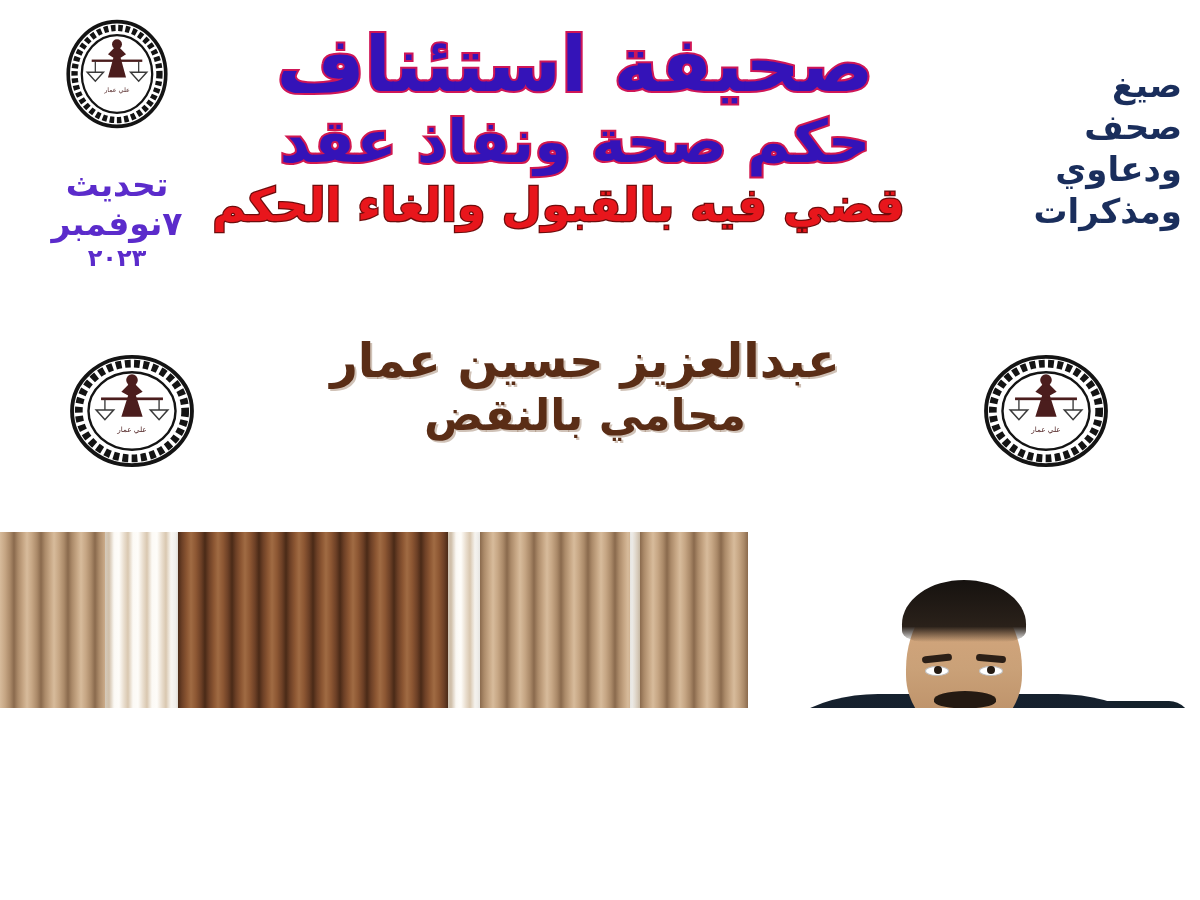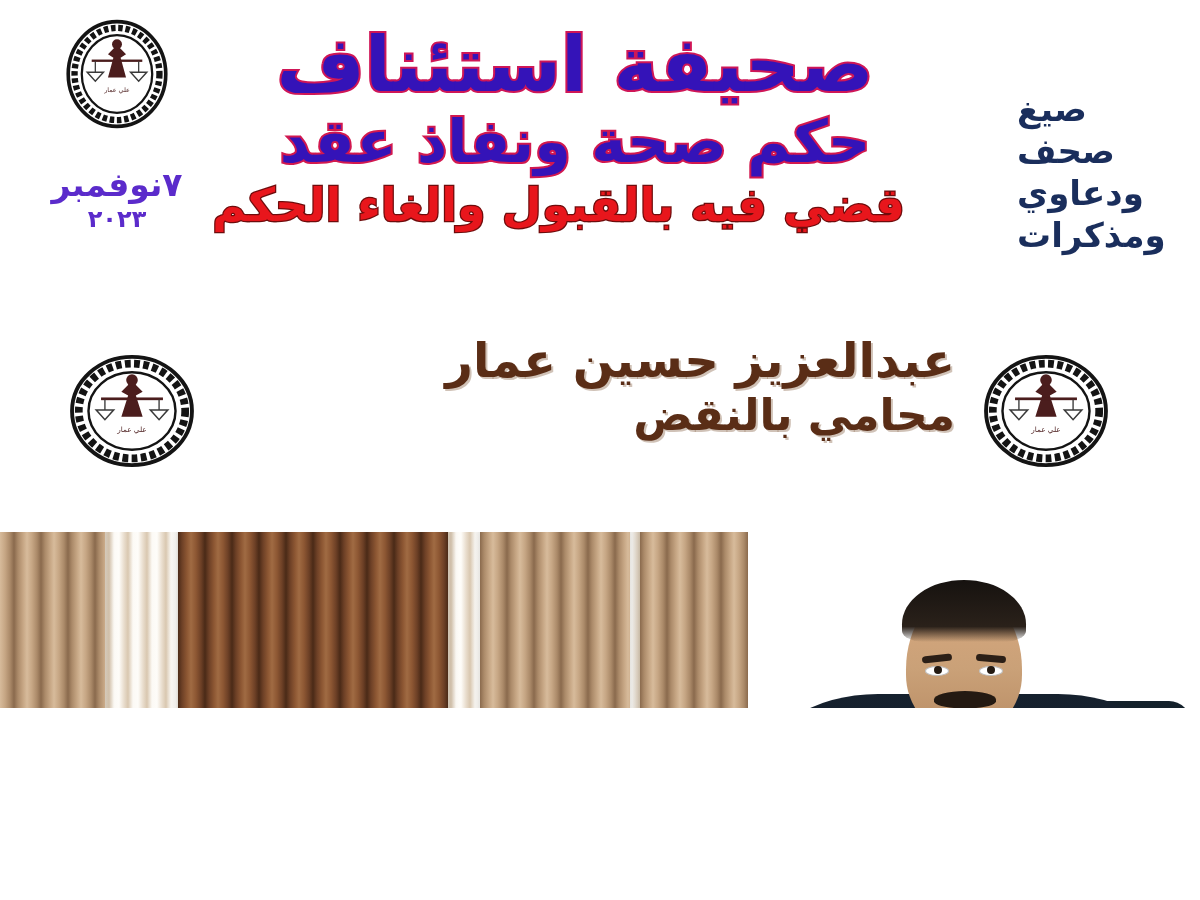--- a/index.html
+++ b/index.html
@@ -67,23 +67,23 @@
     color: #e8161c;
     -webkit-text-stroke: 2.5px #6e0c0c;
     paint-order: stroke fill;
     white-space: nowrap;
   }
 
   
   .right-column {
     position: absolute;
     right: 18px;
-    top: 88px;
+    top: 64px;
     width: 165px;
-    text-align: left;
+    text-align: right;
     direction: rtl;
     color: #1a2e5c;
   }
   .right-column .rc-line {
     font-size: 34px;
     font-weight: 700;
     line-height: 1.24;
     letter-spacing: 0px;
     white-space: nowrap;
   }
@@ -107,20 +107,21 @@
   .left-column .lc-line.lc-small {
     font-size: 24px;
   }
 
   
   .lawyer-block {
     position: absolute;
     left: 215px;
     top: 335px;
     width: 740px;
+    text-align: center;
     direction: rtl;
     color: #5a2d16;
   }
   .lawyer-block .lw-line {
     font-weight: 700;
     line-height: 1.08;
     white-space: nowrap;
     text-shadow: 2px 2px 0 rgba(120,80,50,0.35);
   }
   .lw-name { font-size: 48px; letter-spacing: 1px; }
@@ -376,20 +377,21 @@
   </div>
 
   <div class="right-column">
     <div class="rc-line">صيغ</div>
     <div class="rc-line">صحف</div>
     <div class="rc-line">ودعاوي</div>
     <div class="rc-line">ومذكرات</div>
   </div>
 
   <div class="left-column">
+    <div class="lc-line">تحديث</div>
     <div class="lc-line">٧نوفمبر</div>
     <div class="lc-line lc-small">٢٠٢٣</div>
   </div>
 
   <div class="seal seal-bottom-left">
     <svg viewBox="0 0 132 122" xmlns="http://www.w3.org/2000/svg" aria-hidden="true">
       <ellipse cx="66" cy="61" rx="62" ry="56" fill="#ffffff" stroke="#141414" stroke-width="4"></ellipse>
       <ellipse cx="66" cy="61" rx="55" ry="49" fill="none" stroke="#141414" stroke-width="8" stroke-dasharray="6 3.5"></ellipse>
       <ellipse cx="66" cy="61" rx="45" ry="40" fill="#ffffff" stroke="#141414" stroke-width="2.5"></ellipse>
       <path d="M66 30 l11 11 -7 4 7 22 -22 0 7 -22 -7 -4 z" fill="#4b1d1d"></path>

